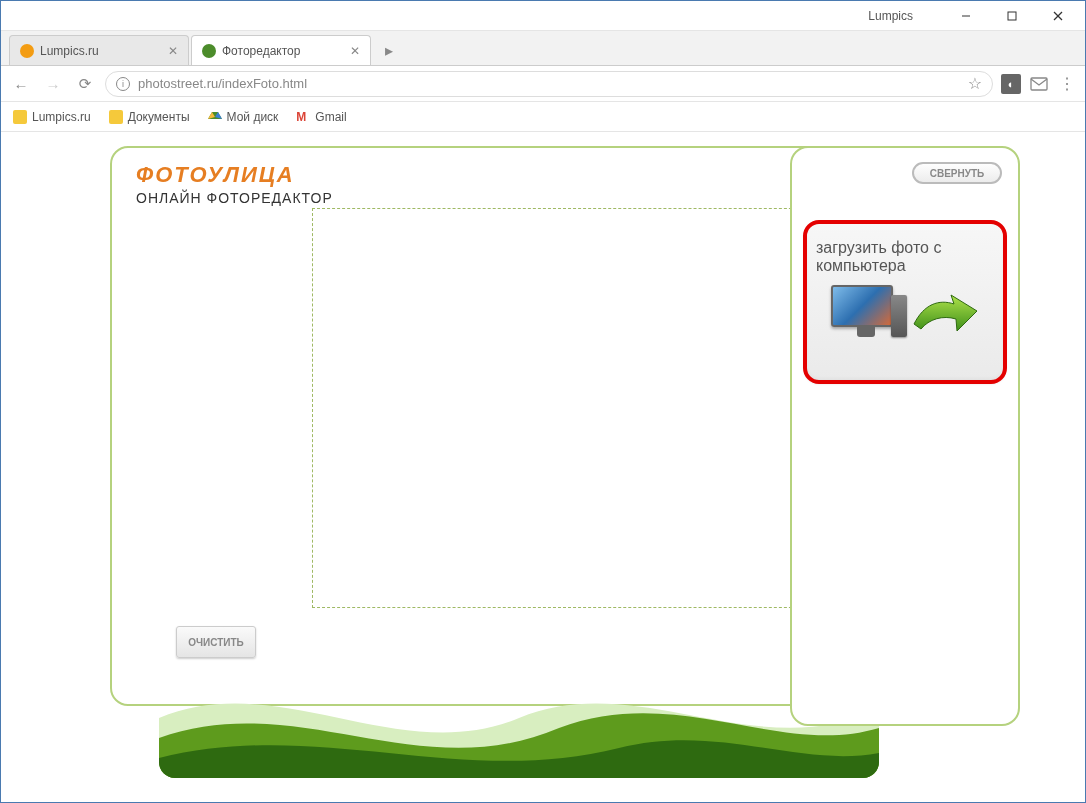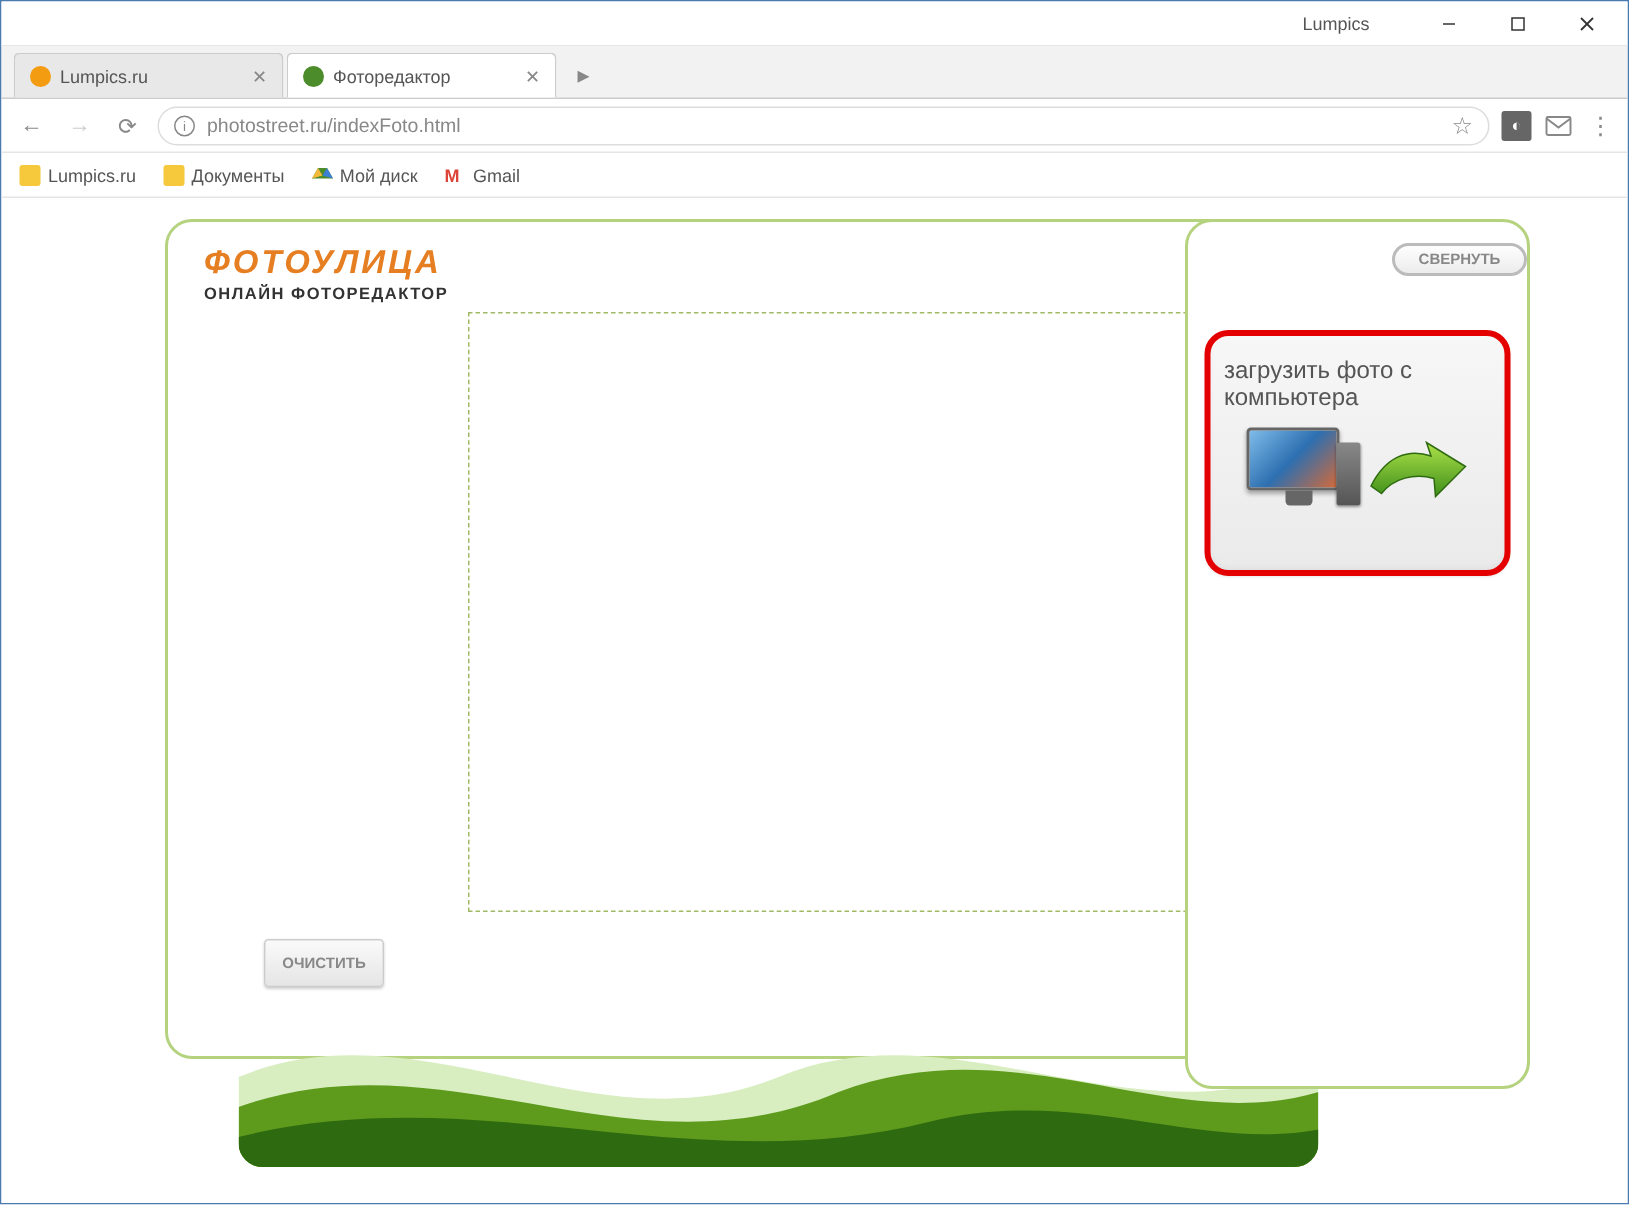--- a/index.html
+++ b/index.html
@@ -35,32 +35,32 @@
 .bmfolder { background: #f5c93b; border-radius: 2px; }
 
 .viewport { flex: 1; background: #fff; padding: 14px 0 0 14px; overflow: hidden; position: relative; }
 
 .app { position: relative; width: 1050px; height: 690px; }
 
 .main-panel { position: absolute; left: 47px; top: 0; width: 720px; height: 560px; border: 2px solid #b5d27e; border-radius: 18px; background: #fff; margin-left: 48px; }
 
 .logo { position: absolute; left: 24px; top: 14px; }
 .logo-main { font-size: 22px; font-weight: bold; letter-spacing: 2px; color: #e67e22; font-style: italic; text-shadow: 0 1px 0 #fff; }
-.logo-sub { font-size: 11px; font-weight: bold; letter-spacing: 1px; color: #333; margin-top: 2px; }
+.logo-sub { font-size: 14px; font-weight: normal; letter-spacing: 1px; color: #333; margin-top: 2px; }
 
 .side-tab { position: absolute; left: 26px; top: 60px; width: 74px; height: 350px; border: 2px solid #b5d27e; border-radius: 10px; border-bottom-left-radius: 14px; border-bottom-right-radius: 14px; background: linear-gradient(#fefefe, #f7f7f7); box-shadow: inset 0 0 0 3px #fff, 0 1px 2px rgba(0,0,0,.1); }
 .side-tab-label { color: #5e9b1d; font-size: 10px; font-weight: bold; text-align: center; padding-top: 8px; }
 
 .canvas { position: absolute; left: 200px; top: 60px; width: 500px; height: 400px; border: 1px dashed #9fb964; background: #fff; }
 
 .clear-btn { position: absolute; left: 64px; top: 478px; width: 80px; height: 32px; border: 1px solid #ccc; border-radius: 3px; background: linear-gradient(#fafafa,#e5e5e5); box-shadow: 0 1px 2px rgba(0,0,0,.2); display: flex; align-items: center; justify-content: center; font-size: 10px; font-weight: bold; color: #888; }
 
 .right-panel { position: absolute; left: 775px; top: 0; width: 230px; height: 580px; border: 2px solid #b5d27e; border-radius: 18px; background: #fff; padding-top: 60px; }
 
-.collapse-btn { position: absolute; right: 0; top: 14px; width: 90px; height: 22px; border: 2px solid #bbb; border-radius: 11px; background: linear-gradient(#fefefe,#ececec); display: flex; align-items: center; justify-content: center; font-size: 10px; font-weight: bold; color: #888; }
+.collapse-btn { position: absolute; right: 16px; top: 14px; width: 90px; height: 22px; border: 2px solid #bbb; border-radius: 11px; background: linear-gradient(#fefefe,#ececec); display: flex; align-items: center; justify-content: center; font-size: 10px; font-weight: bold; color: #888; }
 
 .upload-card { position: relative; width: 200px; height: 160px; margin: 14px auto 30px auto; border: 1px solid #aaa; border-radius: 14px; background: linear-gradient(#f7f7f7, #eaeaea); box-shadow: 0 1px 3px rgba(0,0,0,.25), inset 0 -2px 4px rgba(0,0,0,.05); padding: 10px; }
 .upload-card.highlight { outline: 4px solid #e40000; outline-offset: -2px; border-radius: 14px; }
 .card-title { font-size: 16px; font-weight: normal; color: #555; margin: 6px 0 10px 0; }
 .card-body { display: flex; align-items: center; justify-content: center; gap: 8px; margin-top: 8px; }
 
 .monitor-icon { width: 70px; height: 58px; position: relative; }
 .monitor-screen { width: 62px; height: 42px; border: 2px solid #666; border-radius: 3px; background: linear-gradient(135deg,#7fbcea 0%, #2d6fb0 50%, #d36a3a 100%); box-shadow: 0 2px 3px rgba(0,0,0,.3); }
 .monitor-stand { width: 18px; height: 10px; background: #666; margin: 0 auto; border-radius: 0 0 3px 3px; }
 .pc-tower { position: absolute; right: -6px; top: 10px; width: 16px; height: 42px; background: linear-gradient(#888,#555); border-radius: 2px; box-shadow: 0 1px 2px rgba(0,0,0,.4); }

